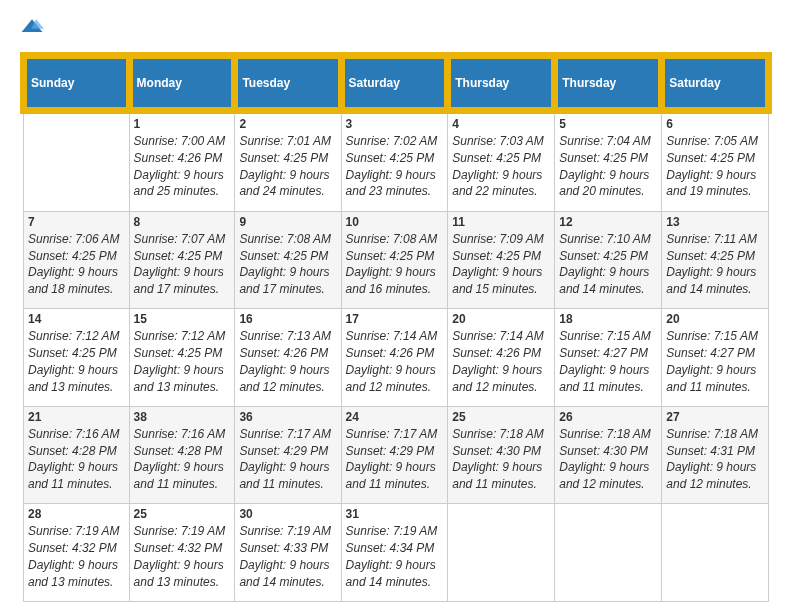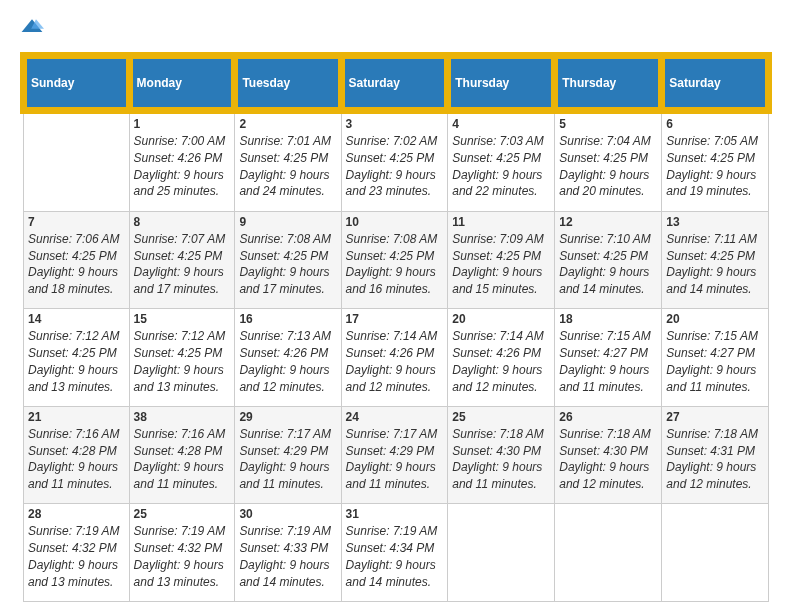--- a/index.html
+++ b/index.html
@@ -215,21 +215,21 @@
         <tr>
           <td>
         <span class="cell-date">21</span>
         <span class="cell-info">Sunrise: 7:16 AM<br>Sunset: 4:28 PM<br>Daylight: 9 hours and 11 minutes.</span>
       </td>
           <td>
         <span class="cell-date">38</span>
         <span class="cell-info">Sunrise: 7:16 AM<br>Sunset: 4:28 PM<br>Daylight: 9 hours and 11 minutes.</span>
       </td>
           <td>
-        <span class="cell-date">29</span>
+        <span class="cell-date">36</span>
         <span class="cell-info">Sunrise: 7:17 AM<br>Sunset: 4:29 PM<br>Daylight: 9 hours and 11 minutes.</span>
       </td>
           <td>
         <span class="cell-date">24</span>
         <span class="cell-info">Sunrise: 7:17 AM<br>Sunset: 4:29 PM<br>Daylight: 9 hours and 11 minutes.</span>
       </td>
           <td>
         <span class="cell-date">25</span>
         <span class="cell-info">Sunrise: 7:18 AM<br>Sunset: 4:30 PM<br>Daylight: 9 hours and 11 minutes.</span>
       </td>

